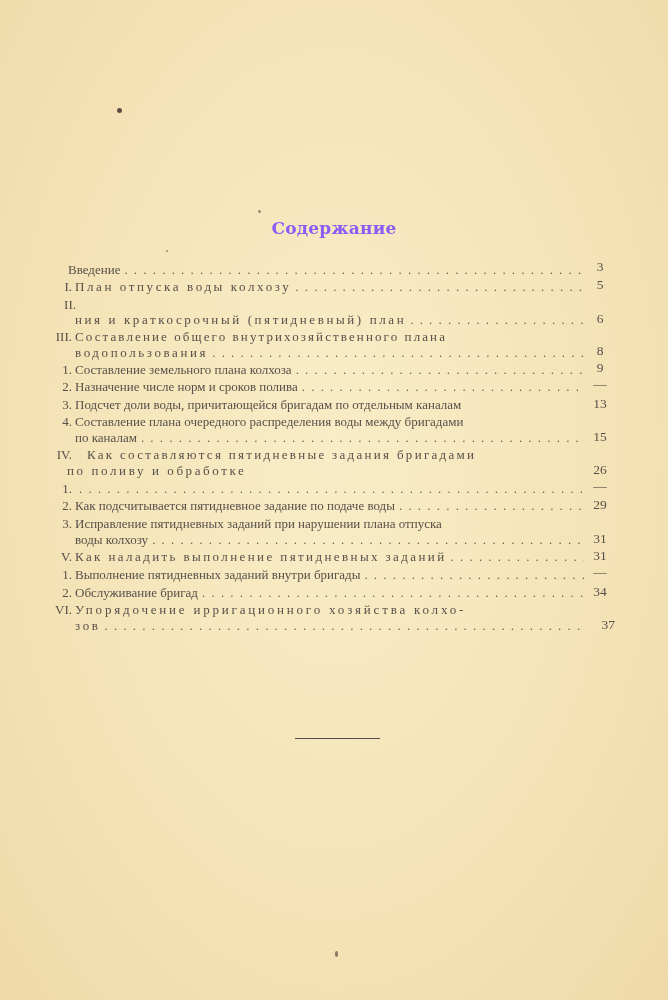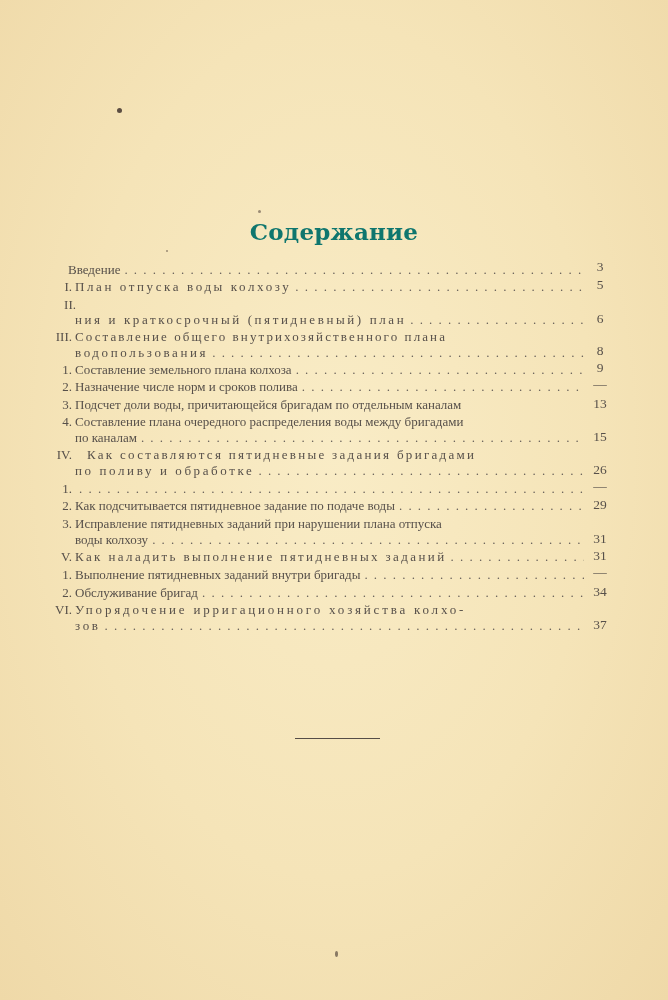--- a/index.html
+++ b/index.html
@@ -6,21 +6,21 @@
   body {
     width: 668px; height: 1000px; overflow: hidden; position: relative;
     background: radial-gradient(ellipse at 50% 45%, #f9ecc6 0%, #f5e4b8 55%, #efd9a8 100%);
     font-family: "Liberation Serif", serif;
     color: #57504a;
   }
   .spot { position: absolute; border-radius: 50%; background: #5b4d42; }
   .title {
     position: absolute; left: 0; width: 668px; top: 218px;
     text-align: center; font-family: "DejaVu Serif", serif;
-    font-size: 23px; font-weight: bold; color: #0f766e; letter-spacing: 0.2px;
+    font-size: 17px; font-weight: bold; color: #8b5cf6; letter-spacing: 0.2px;
   }
   .toc { position: absolute; left: 0; top: 0; width: 668px; }
   .line {
     position: absolute; height: 16px; font-size: 13px; line-height: 16px;
     white-space: nowrap; display: flex; align-items: baseline;
   }
   .line .num { display: inline-block; text-align: right; padding-right: 3px; }
   .line .txt { white-space: nowrap; }
   .line .txt.sp { letter-spacing: 2.6px; }
   .line .dots {
@@ -104,21 +104,21 @@
   <div class="line" style="left:75px;width:513px;top:430px;">
     <span class="txt">по каналам</span>
     <span class="dots">..............................................................</span>
   </div>
   <div class="page" style="top:429px;">15</div>
 
   <div class="line" style="left:52px;width:540px;top:447px;gap:12px;">
     <span class="num" style="width:20px">IV.</span>
     <span class="txt sp" style="letter-spacing:2.3px">Как составляются пятидневные задания бригадами</span>
   </div>
-  <div class="line" style="left:75px;width:513px;top:463px;">
+  <div class="line" style="left:63px;width:513px;top:463px;flex-direction:column;">
     <span class="txt sp">по поливу и обработке</span>
     <span class="dots">..............................................................</span>
   </div>
   <div class="page" style="top:462px;">26</div>
 
   <div class="line" style="left:52px;width:536px;top:481px;">
     <span class="num" style="width:20px">1.</span>
     <span class="dots">..............................................................</span>
   </div>
   <div class="page" style="top:478px;">—</div>
@@ -162,16 +162,16 @@
   <div class="page" style="top:584px;">34</div>
 
   <div class="line" style="left:52px;width:540px;top:602px;">
     <span class="num" style="width:20px">VI.</span>
     <span class="txt sp" style="letter-spacing:2.8px">Упорядочение ирригационного хозяйства колхо-</span>
   </div>
   <div class="line" style="left:75px;width:513px;top:618px;">
     <span class="txt sp">зов</span>
     <span class="dots">..............................................................</span>
   </div>
-  <div class="page" style="top:617px;">37</div>
+  <div class="page" style="top:617px;text-align:right;">37</div>
 </div>
 
 <div class="rule"></div>
 
 </body></html>

